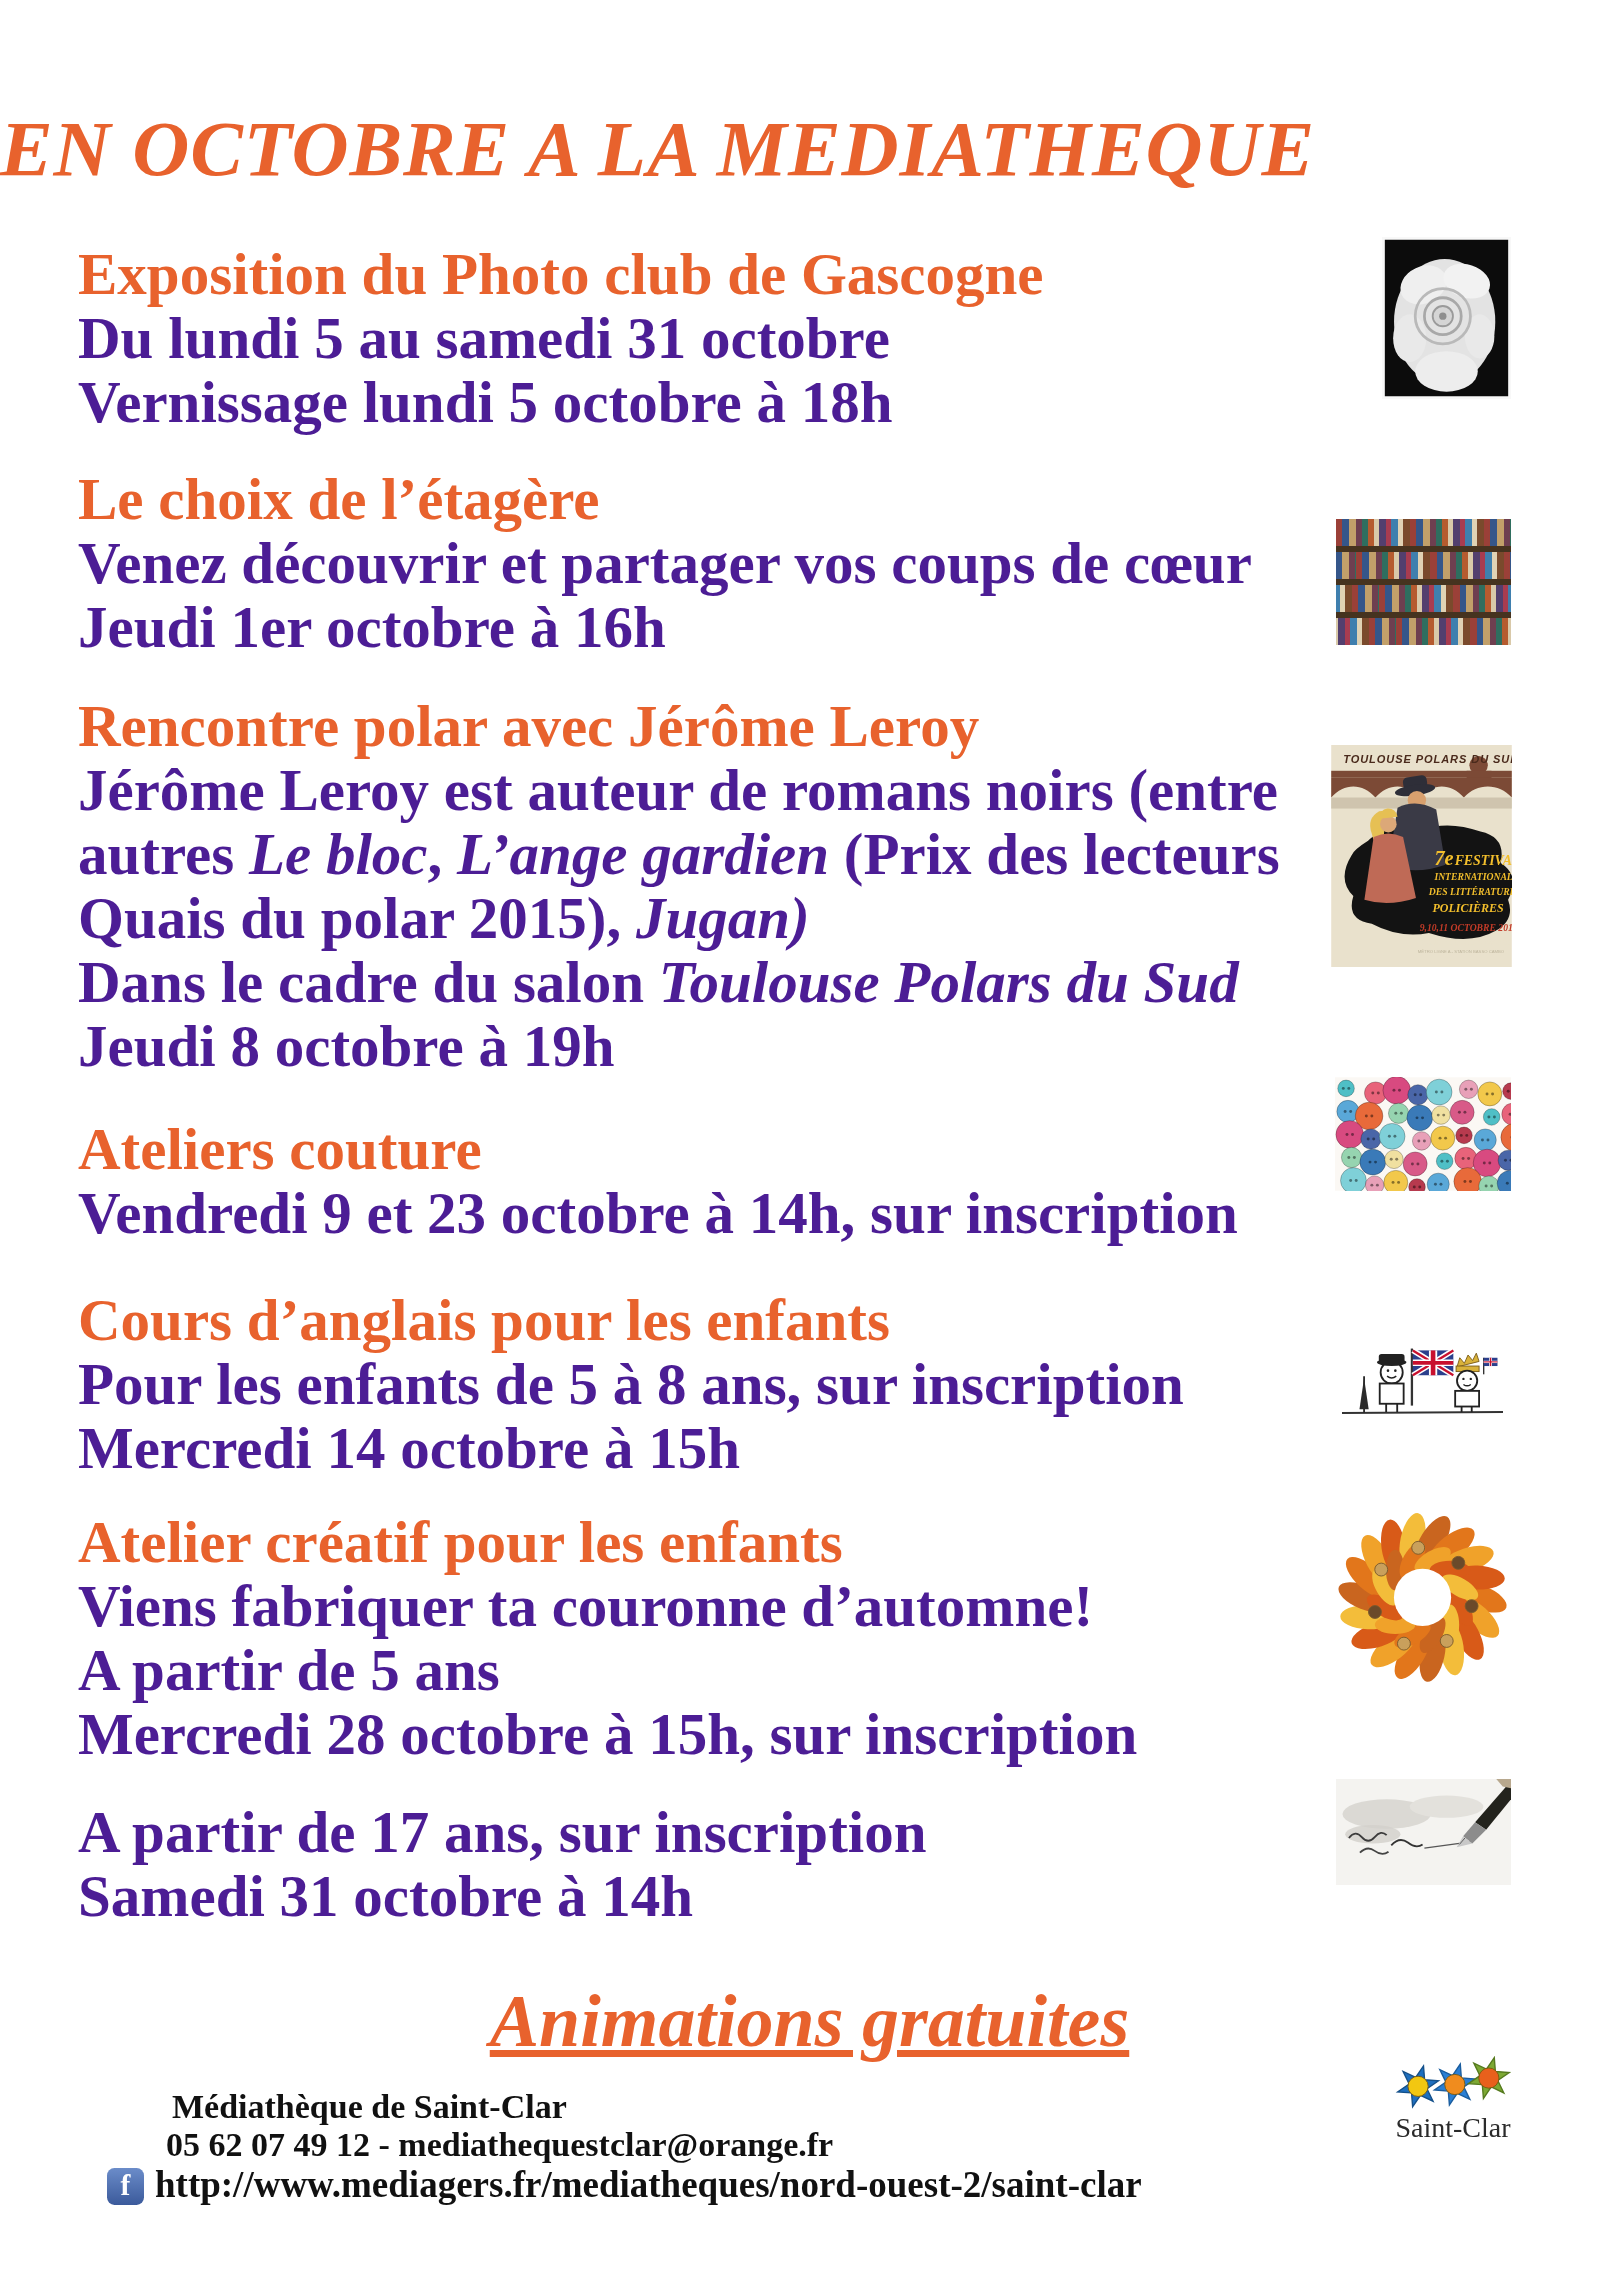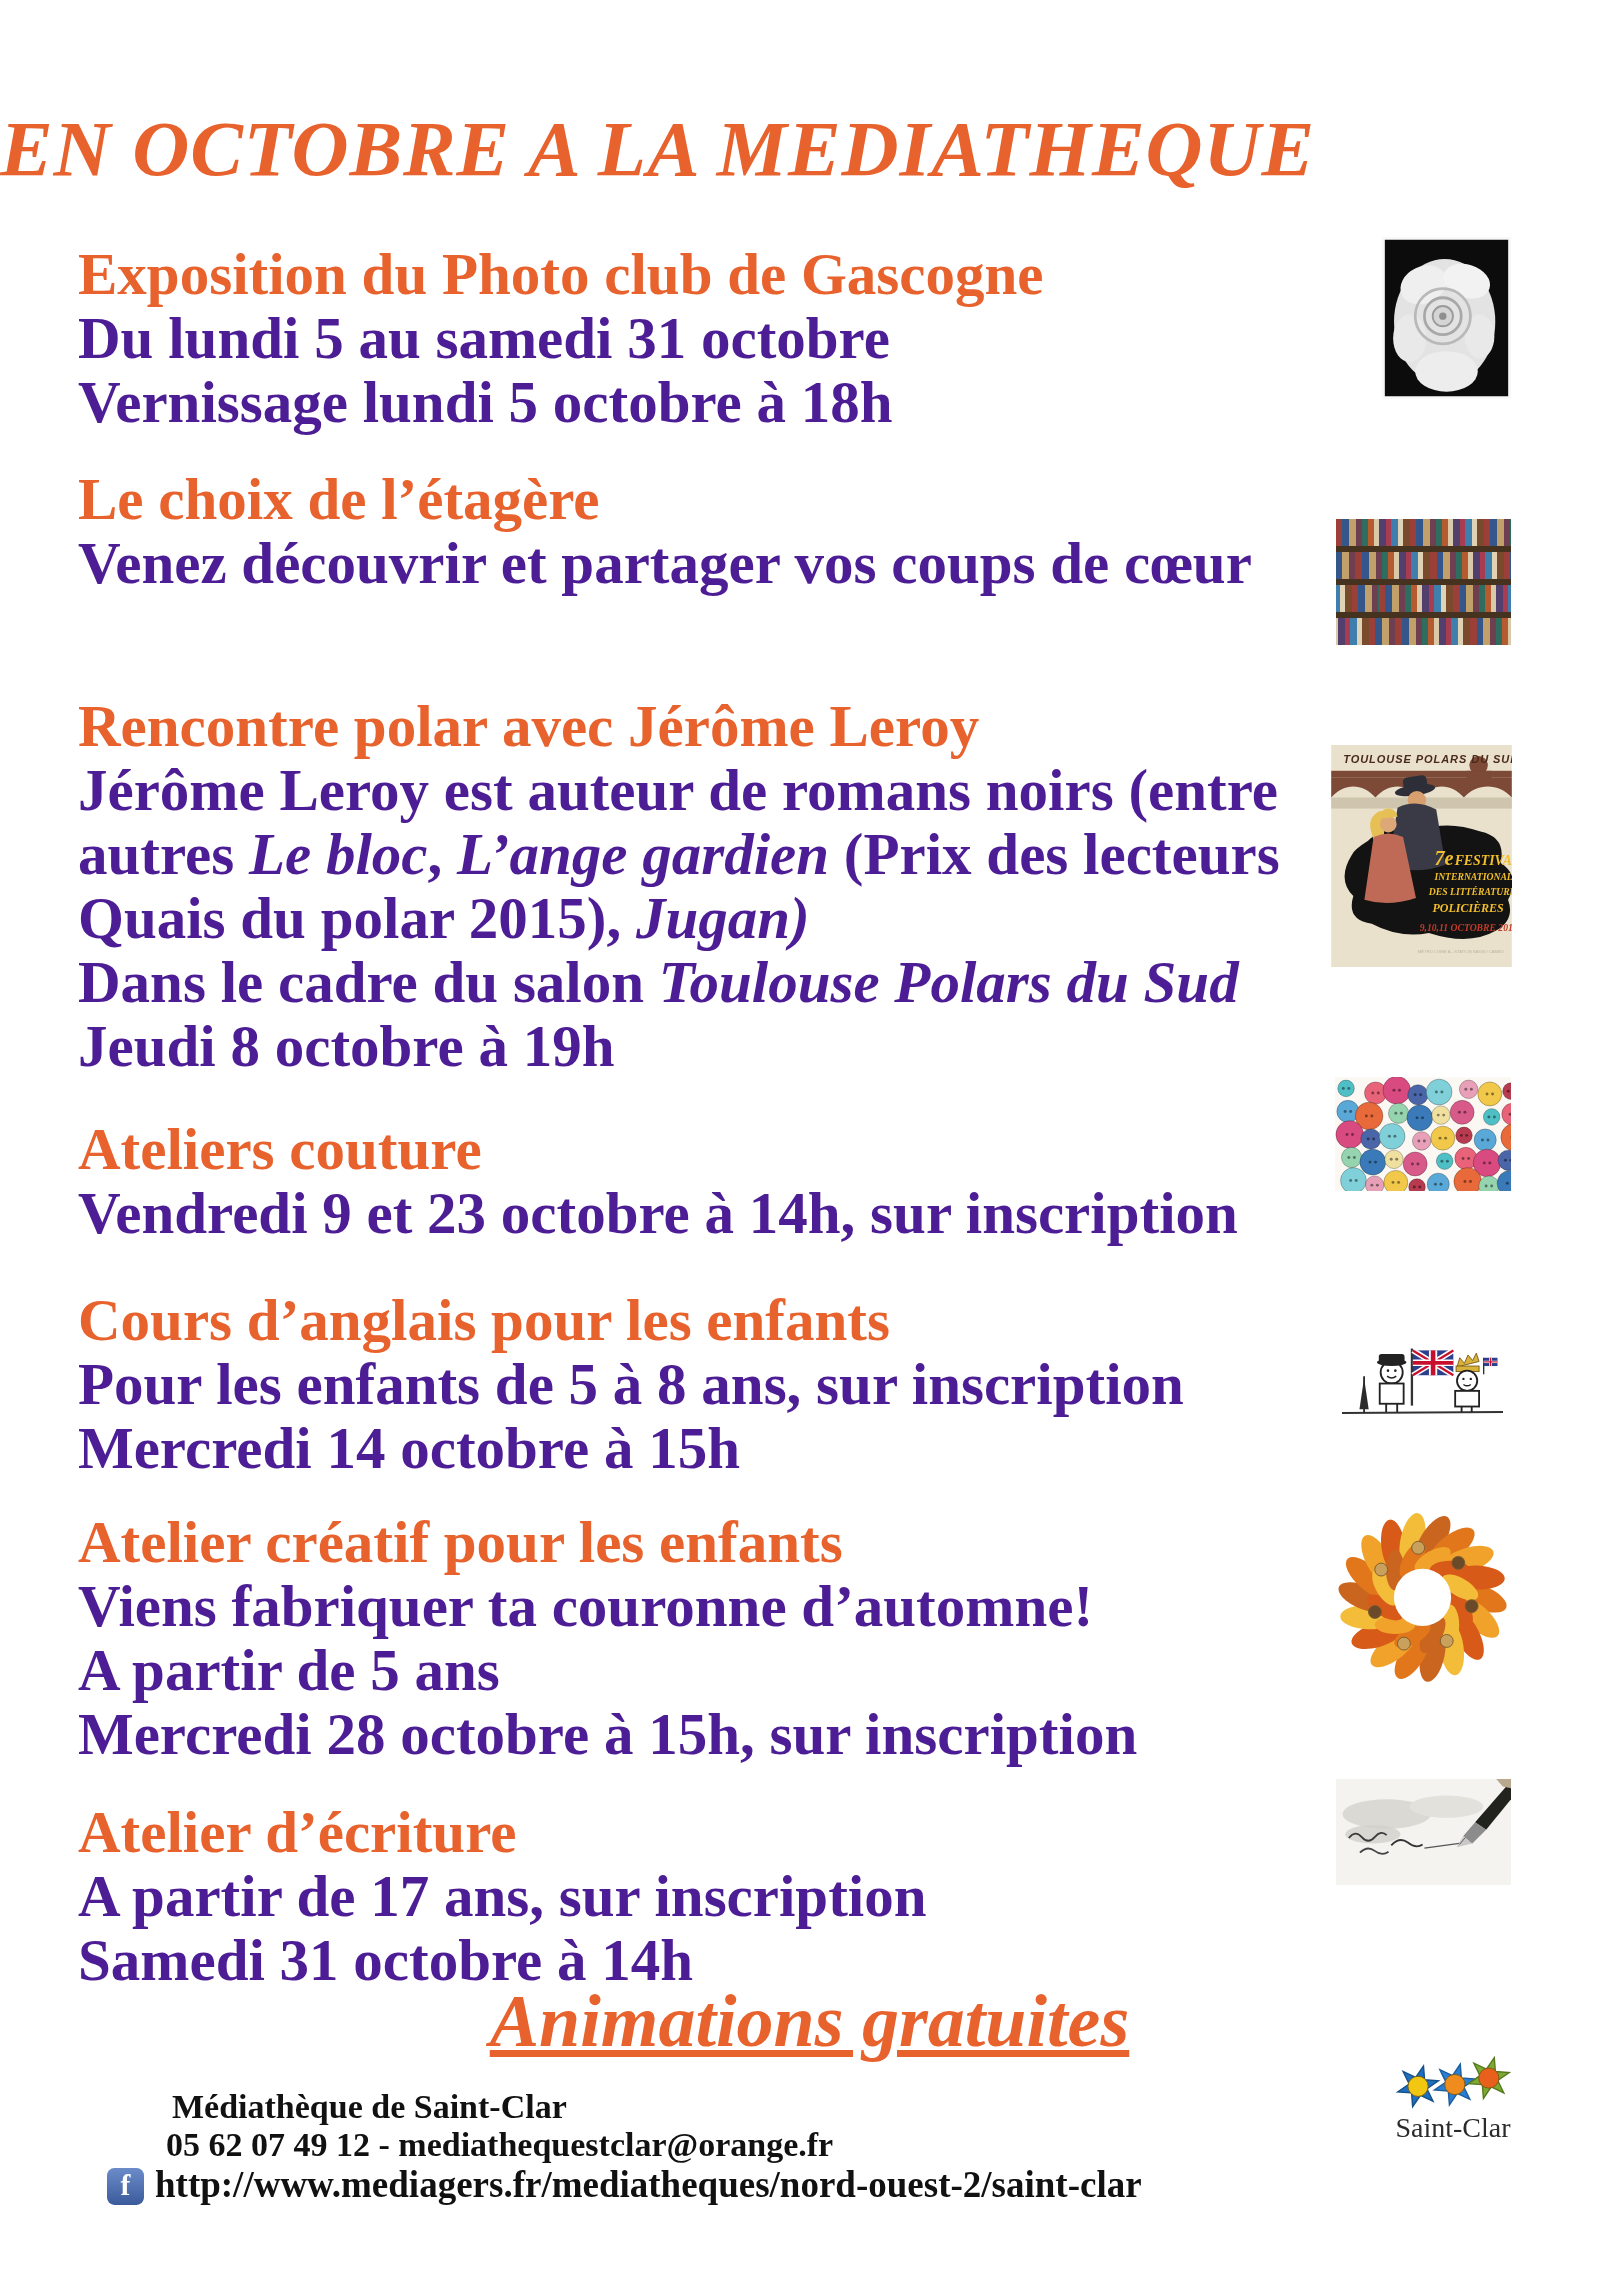--- a/index.html
+++ b/index.html
@@ -46,20 +46,21 @@
 
   <section class="sec" style="top:242px">
     <div class="line h">Exposition du Photo club de Gascogne</div>
     <div class="line">Du lundi 5 au samedi 31 octobre</div>
     <div class="line">Vernissage lundi 5 octobre à 18h</div>
   </section>
 
   <section class="sec" style="top:467px">
     <div class="line h">Le choix de l’étagère</div>
     <div class="line">Venez découvrir et partager vos coups de cœur</div>
+    <div class="line">Jeudi 1er octobre à 16h</div>
   </section>
 
   <section class="sec" style="top:694px">
     <div class="line h">Rencontre polar avec Jérôme Leroy</div>
     <div class="line">Jérôme Leroy est auteur de romans noirs (entre</div>
     <div class="line"><span>autres </span><span class="it">Le bloc</span><span>, </span><span class="it">L’ange gardien</span><span> (Prix des lecteurs</span></div>
     <div class="line"><span>Quais du polar 2015), </span><span class="it">Jugan)</span></div>
     <div class="line"><span>Dans le cadre du salon </span><span class="it">Toulouse Polars du Sud</span></div>
     <div class="line">Jeudi 8 octobre à 19h</div>
   </section>
@@ -76,21 +77,20 @@
   </section>
 
   <section class="sec" style="top:1510px">
     <div class="line h">Atelier créatif  pour les enfants</div>
     <div class="line">Viens fabriquer ta couronne d’automne!</div>
     <div class="line">A partir de 5 ans</div>
     <div class="line">Mercredi 28 octobre à 15h, sur inscription</div>
   </section>
 
   <section class="sec" style="top:1800px">
-    <div class="line h">Atelier d’écriture</div>
     <div class="line">A partir de 17 ans, sur inscription</div>
     <div class="line">Samedi 31 octobre à 14h</div>
   </section>
 
   <figure class="img" style="left:1382px;top:237px;width:129px;height:162px">
     <svg viewBox="0 0 140 176">
       <rect width="140" height="176" fill="#f8f8f8"></rect>
       <rect x="3" y="3" width="134" height="170" fill="#0c0c0c"></rect>
       <ellipse cx="68" cy="92" rx="55" ry="68" fill="#e3e3e3"></ellipse>
       <ellipse cx="45" cy="52" rx="26" ry="20" fill="#efefef" transform="rotate(-25 45 52)"></ellipse>

